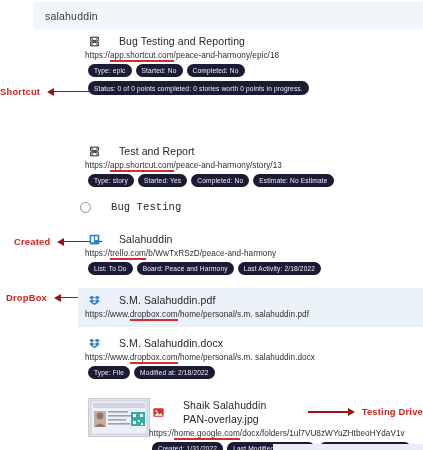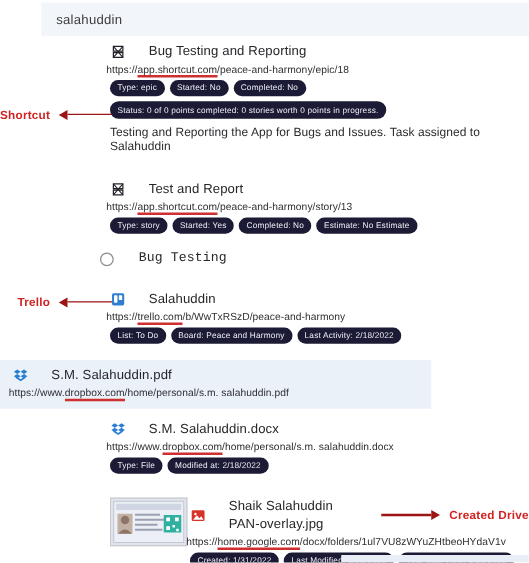--- a/index.html
+++ b/index.html
@@ -99,21 +99,20 @@
       <span>https://</span><span class="u-red">app.shortcut.com</span><span>/peace-and-harmony/epic/18</span>
     </div>
     <div class="badges">
       <span class="badge">Type: epic</span>
       <span class="badge">Started: No</span>
       <span class="badge">Completed: No</span>
     </div>
     <div class="badges">
       <span class="badge">Status: 0 of 0 points completed: 0 stories worth 0 points in progress.</span>
     </div>
-    <div class="desc">Testing and Reporting the App for Bugs and Issues. Task assigned to Salahuddin</div>
   </div>
 </div>
 
 <div class="result" style="top:144px;">
   <div class="result-inner">
     <div class="row-title">
       <svg class="ico" viewBox="0 0 24 24">
         <path d="M5 4 L19 4 L19 11 L5 11 Z M5 13 L19 13 L19 20 L5 20 Z" fill="none" stroke="#22222a" stroke-width="1.8"></path>
         <path d="M5 4 L19 20 M19 4 L5 20" stroke="#22222a" stroke-width="1.6" fill="none"></path>
       </svg>
@@ -134,21 +133,21 @@
 <div class="result" style="top:200px;">
   <div class="result-inner" style="padding-left:80px;font-family:Liberation Mono, monospace;">
     <div class="row-title">
       <span class="circ"></span>
       <span class="t">Bug Testing</span>
     </div>
   </div>
 </div>
 
 <div class="anno" style="left:14px;top:236px;">
-  <span class="lbl">Trello</span>
+  <span class="lbl">Created</span>
   <span class="arrow-l">
       <span class="head"></span>
       <span class="shaft"></span>
     </span>
 </div>
 
 <div class="result" style="top:232px;">
   <div class="result-inner">
     <div class="row-title">
       <svg class="ico" viewBox="0 0 24 24">
@@ -171,21 +170,21 @@
 
 <div class="anno" style="left:6px;top:292px;">
   <span class="lbl">DropBox</span>
   <span class="arrow-l">
       <span class="head"></span>
       <span class="shaft"></span>
     </span>
 </div>
 
 <div class="result" style="top:288px;">
-  <div class="hl" style="width:345px;padding:5px 0 8px 0;">
+  <div class="hl" style="margin-left:78px;width:345px;padding:5px 0 8px 0;">
     <div class="result-inner" style="padding-left:10px;">
       <div class="row-title">
         <svg class="ico" viewBox="0 0 24 24">
           <path d="M7 3 L12 6.3 L7 9.6 L2 6.3 Z M17 3 L22 6.3 L17 9.6 L12 6.3 Z M7 16.2 L12 12.9 L7 9.6 L2 12.9 Z M17 16.2 L22 12.9 L17 9.6 L12 12.9 Z M12 17.3 L7 14 L4.6 15.6 L12 20.4 L19.4 15.6 L17 14 Z" fill="#2a7fd4"></path>
         </svg>
         <span class="t">S.M. Salahuddin.pdf</span>
       </div>
       <div class="url">
         <span>https://www.</span><span class="u-red">dropbox.com</span><span>/home/personal/s.m. salahuddin.pdf</span>
       </div>
@@ -239,21 +238,21 @@
           <rect x="2.5" y="4" width="19" height="16" rx="2" fill="#d8332a"></rect>
           <circle cx="8" cy="9.5" r="1.8" fill="#ffffff"></circle>
           <path d="M4.5 18 L10 11.5 L14 16 L16.5 13 L20 18 Z" fill="#ffffff"></path>
         </svg>
         <span class="t">Shaik Salahuddin PAN-overlay.jpg</span>
         <span class="anno" style="position:static;margin-left:8px;">
           <span class="arrow-r">
               <span class="shaft"></span>
               <span class="head"></span>
             </span>
-          <span class="lbl">Created Drive</span>
+          <span class="lbl">Testing Drive</span>
         </span>
       </div>
       <div class="url">
         <span>https://</span><span class="u-red">home.google.com</span><span>/docx/folders/1ul7VU8zWYuZHtbeoHYdaV1v</span>
       </div>
       <div class="badges">
         <span class="badge">Created: 1/31/2022</span>
         <span class="badge">Last Modified: 1/31/2022</span>
         <span class="badge">Your Last View: 1/31/2022</span>
       </div>

